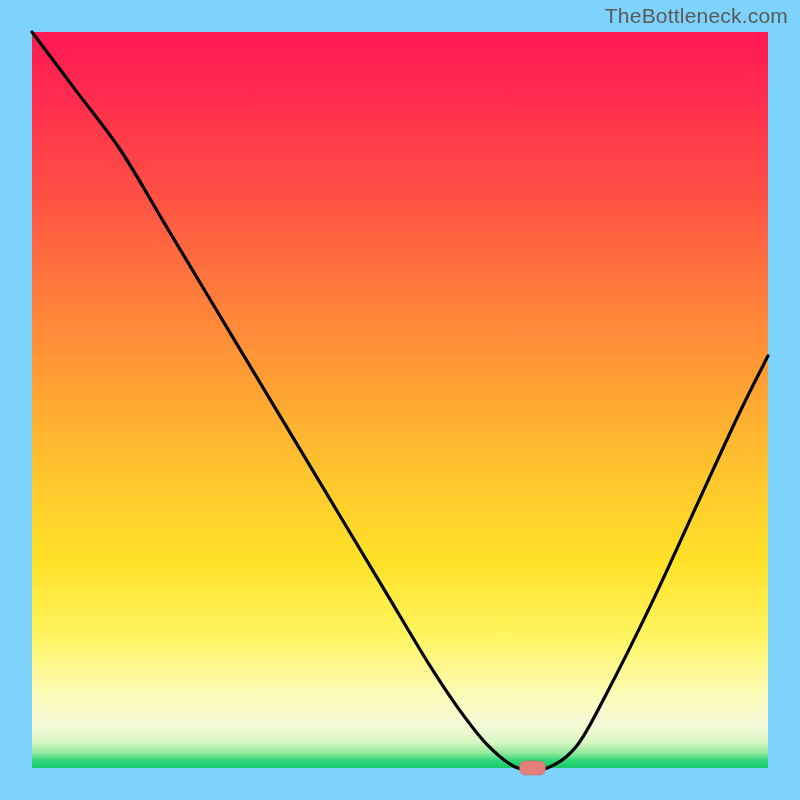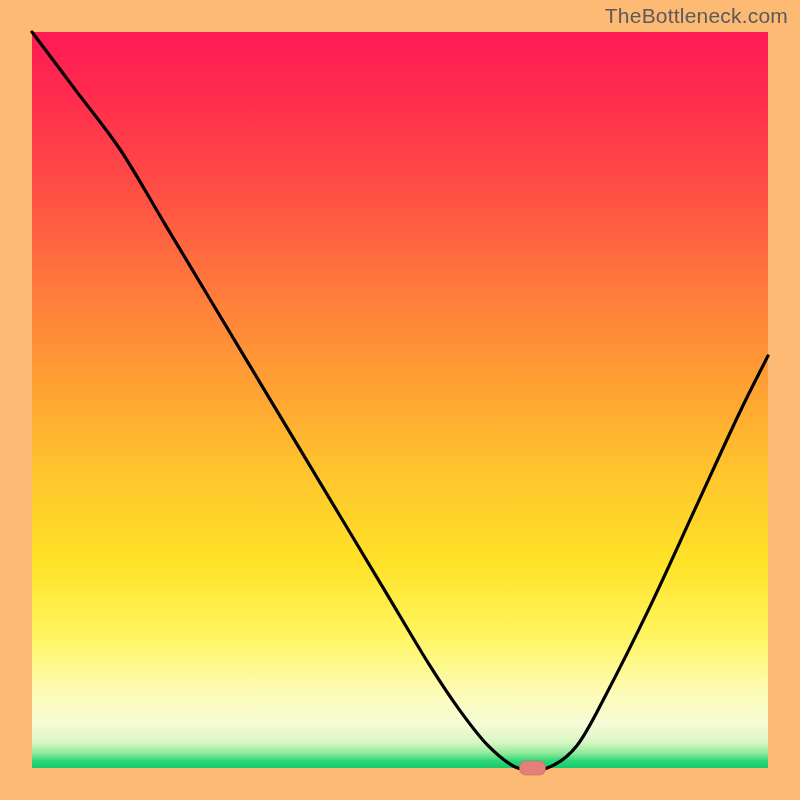--- a/index.html
+++ b/index.html
@@ -8,21 +8,21 @@
     width: 800px;
     height: 800px;
     background: #000;
     overflow: hidden;
     font-family: Arial, Helvetica, sans-serif;
   }
   .frame {
     position: relative;
     width: 800px;
     height: 800px;
-    background: #fdba74;
+    background: #7dd3fc;
   }
   .watermark {
     position: absolute;
     top: 4px;
     right: 12px;
     color: #5a5a5a;
     font-size: 21px;
     font-weight: 500;
     letter-spacing: 0.2px;
   }

